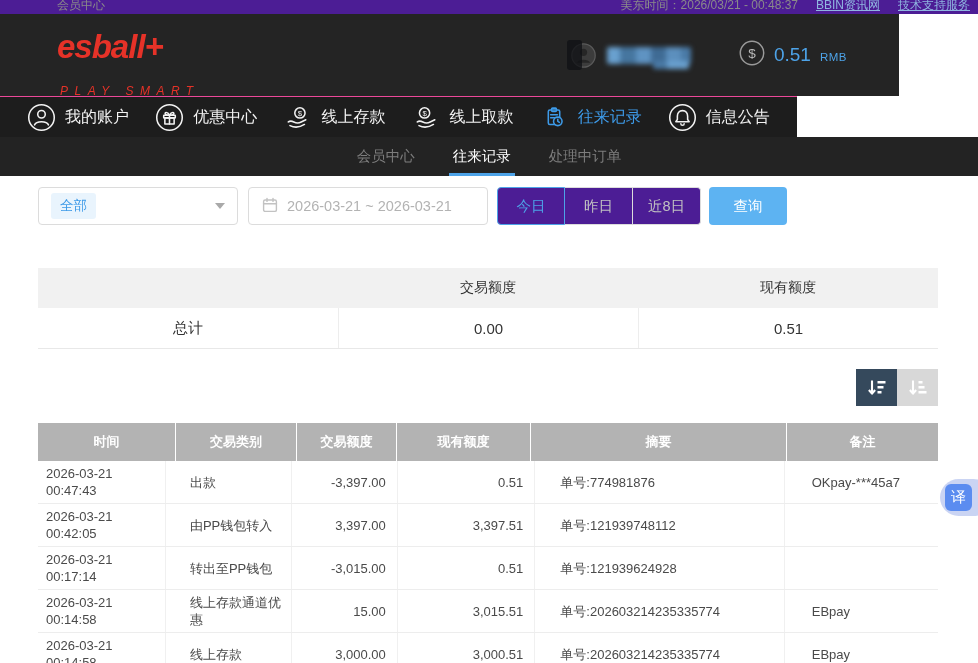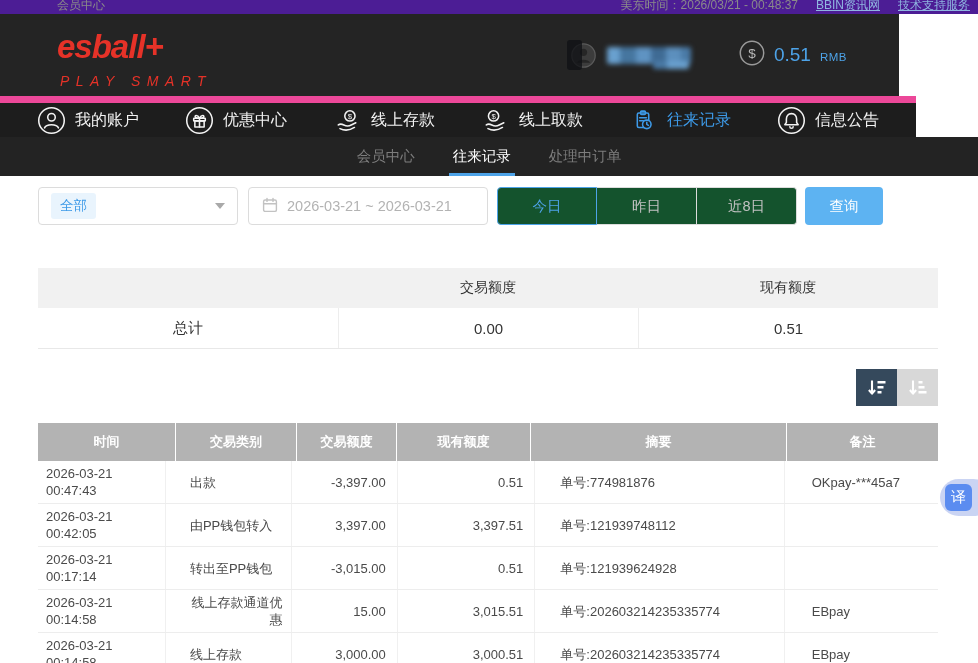--- a/index.html
+++ b/index.html
@@ -11,36 +11,36 @@
           display:flex;align-items:flex-start;font-size:12px;color:#8a8a8a;}
   .topbar-inner{display:flex;width:100%;transform:translateY(-2px);line-height:15px;}
   .tb-member{margin-left:57px;}
   .tb-right{margin-left:auto;display:flex;gap:18px;margin-right:8px;}
   .tb-link{color:#8fb6e0;text-decoration:underline;cursor:pointer;}
 
   
   .header{position:absolute;left:0;top:14px;width:899px;height:82px;background:#242424;}
   .logo{position:absolute;left:57px;top:16px;cursor:pointer;}
   .logo-text{font-size:33px;font-weight:800;font-style:italic;color:#e63228;letter-spacing:-1px;line-height:34px;}
-  .logo-tag{font-size:14px;font-style:italic;color:#e63228;letter-spacing:6.5px;margin-top:9px;padding-left:3px;}
+  .logo-tag{font-size:12px;font-style:italic;color:#e63228;letter-spacing:6.5px;margin-top:20px;padding-left:3px;}
   .header-right{position:absolute;right:52px;top:0;height:82px;display:flex;align-items:center;gap:10px;}
   .avatar{position:relative;width:27px;height:27px;}
   .avatar svg{display:block;}
   .avatar-blur{position:absolute;left:-3px;top:-2px;width:15px;height:30px;background:rgba(16,17,20,.78);border-radius:3px;}
   .username-blur{position:relative;width:84px;height:17px;border-radius:2px;margin-right:38px;
     background:linear-gradient(90deg,#69a0cf 0 15%,#46769f 15% 34%,#5f93c2 34% 52%,#3f6b94 52% 70%,#5c8fbd 70% 88%,#4a7aa6 88% 100%);
     filter:blur(2.4px);}
   .username-blur::after{content:"";position:absolute;left:46px;top:14px;width:36px;height:8px;border-radius:2px;
     background:linear-gradient(90deg,#4a7aa6 0 40%,#69a0cf 40% 100%);}
   .wallet{display:flex;align-items:center;gap:9px;}
   .wallet .amount{color:#4da3e8;font-size:19px;}
   .wallet .currency{color:#4da3e8;font-size:11.5px;letter-spacing:.5px;padding-top:4px;}
 
   
-  .mainnav{position:absolute;left:0;top:96px;width:916px;height:41px;background:#1d1d1d;border-top:7px solid #ec4899;
+  .mainnav{position:absolute;left:0;top:96px;width:797px;height:41px;background:#1d1d1d;border-top:1px solid #ec4899;
            box-sizing:border-box;display:flex;justify-content:space-around;align-items:center;padding:0 14px;}
   .nav-item{display:flex;align-items:center;gap:9px;color:#f2f2f2;font-size:16px;cursor:pointer;white-space:nowrap;}
   .nav-item .nicon{display:flex;align-items:center;}
   .nav-item svg{stroke:currentColor;fill:none;stroke-width:1.6;stroke-linecap:round;stroke-linejoin:round;}
   .nav-item.active{color:#3d9ae8;}
 
   
   .subnav{position:absolute;left:0;top:137px;width:978px;height:39px;background:#232323;
           display:flex;justify-content:center;align-items:stretch;gap:34px;}
   .subtab{display:flex;align-items:center;font-size:14.5px;color:#7d7d7d;cursor:pointer;position:relative;padding:0 2px;}
@@ -49,22 +49,22 @@
 
   
   .filters{position:absolute;left:38px;top:187px;width:900px;height:38px;display:flex;align-items:stretch;}
   .select-box{width:200px;border:1px solid #dcdcdc;border-radius:4px;display:flex;align-items:center;
               padding:0 12px;box-sizing:border-box;cursor:pointer;background:#fff;}
   .select-tag{background:#e9f4fd;color:#3d9ae8;font-size:13.5px;padding:4px 9px;border-radius:3px;}
   .caret{margin-left:auto;width:0;height:0;border-left:5px solid transparent;border-right:5px solid transparent;border-top:6px solid #a9a9a9;}
   .date-box{width:240px;margin-left:10px;border:1px solid #dcdcdc;border-radius:4px;display:flex;align-items:center;
             gap:9px;padding:0 13px;box-sizing:border-box;color:#b3b3b3;font-size:14.5px;cursor:pointer;background:#fff;}
   .quick-group{display:flex;margin-left:9px;}
-  .qbtn{width:100px;display:flex;align-items:center;justify-content:center;font-size:14.5px;color:#c2c2c2;
-        border:1px solid #dcdcdc;border-left:none;cursor:pointer;background:#14532d;box-sizing:border-box;}
+  .qbtn{width:68px;display:flex;align-items:center;justify-content:center;font-size:14.5px;color:#c2c2c2;
+        border:1px solid #dcdcdc;border-left:none;cursor:pointer;background:#4c1d95;box-sizing:border-box;}
   .qbtn:first-child{border-left:1px solid #dcdcdc;border-radius:4px 0 0 4px;}
   .qbtn:last-child{border-radius:0 4px 4px 0;}
   .qbtn.active{border:1px solid #4da3e8;color:#4da3e8;}
   .search-btn{width:78px;margin-left:8px;background:#5db3f2;color:#fff;font-size:14.5px;border:none;border-radius:4px;
               display:flex;align-items:center;justify-content:center;cursor:pointer;}
 
   
   .summary{position:absolute;left:38px;top:268px;width:900px;}
   .sum-head{display:flex;height:40px;background:#f1f1f1;}
   .sum-head .scell{color:#333;font-size:14px;}
@@ -88,21 +88,21 @@
   .trow .tc{display:flex;align-items:center;border-right:1px solid #f0f0f0;box-sizing:border-box;
             padding:4px 8px;line-height:17px;}
   .trow .tc:last-child{border-right:none;}
   .c-time{width:138px;}
   .c-type{width:121px;}
   .c-amount{width:100px;}
   .c-balance{width:134px;}
   .c-summary{width:256px;}
   .c-note{width:151px;}
   .trow .c-time{padding-left:8px;}
-  .trow .c-type{padding-left:11px;text-align:right;}
+  .trow .c-type{padding-left:11px;}
   .trow .num{justify-content:flex-end;padding-right:11px;}
   .trow .c-summary{padding-left:12px;}
   .trow .c-note{padding-left:14px;}
 
   
   .translate-fab{position:absolute;right:-14px;top:479px;height:37px;width:52px;background:rgba(187,200,240,.78);
                  border-radius:19px;display:flex;align-items:center;padding-left:5px;box-sizing:border-box;cursor:pointer;}
   .translate-chip{width:27px;height:27px;background:#5b8cf0;border-radius:6px;color:#fff;font-size:15px;
                   display:flex;align-items:center;justify-content:center;}
 </style>

